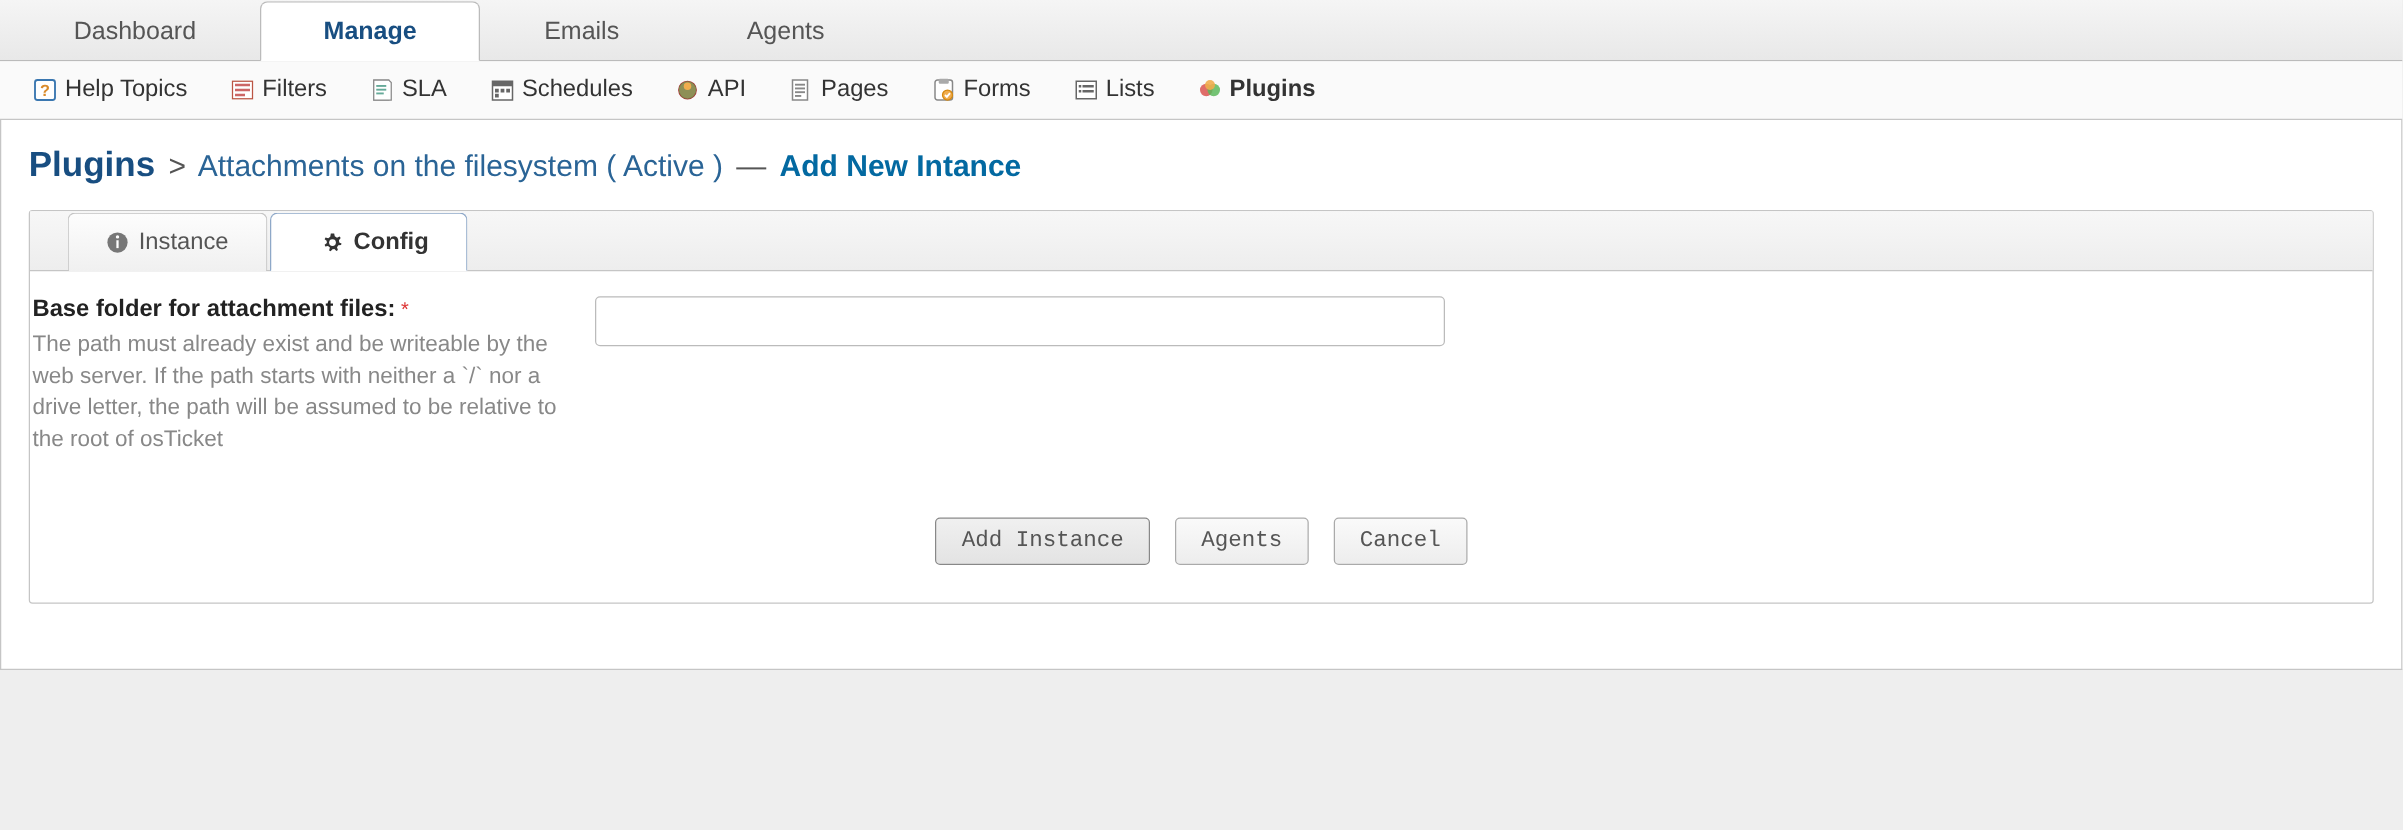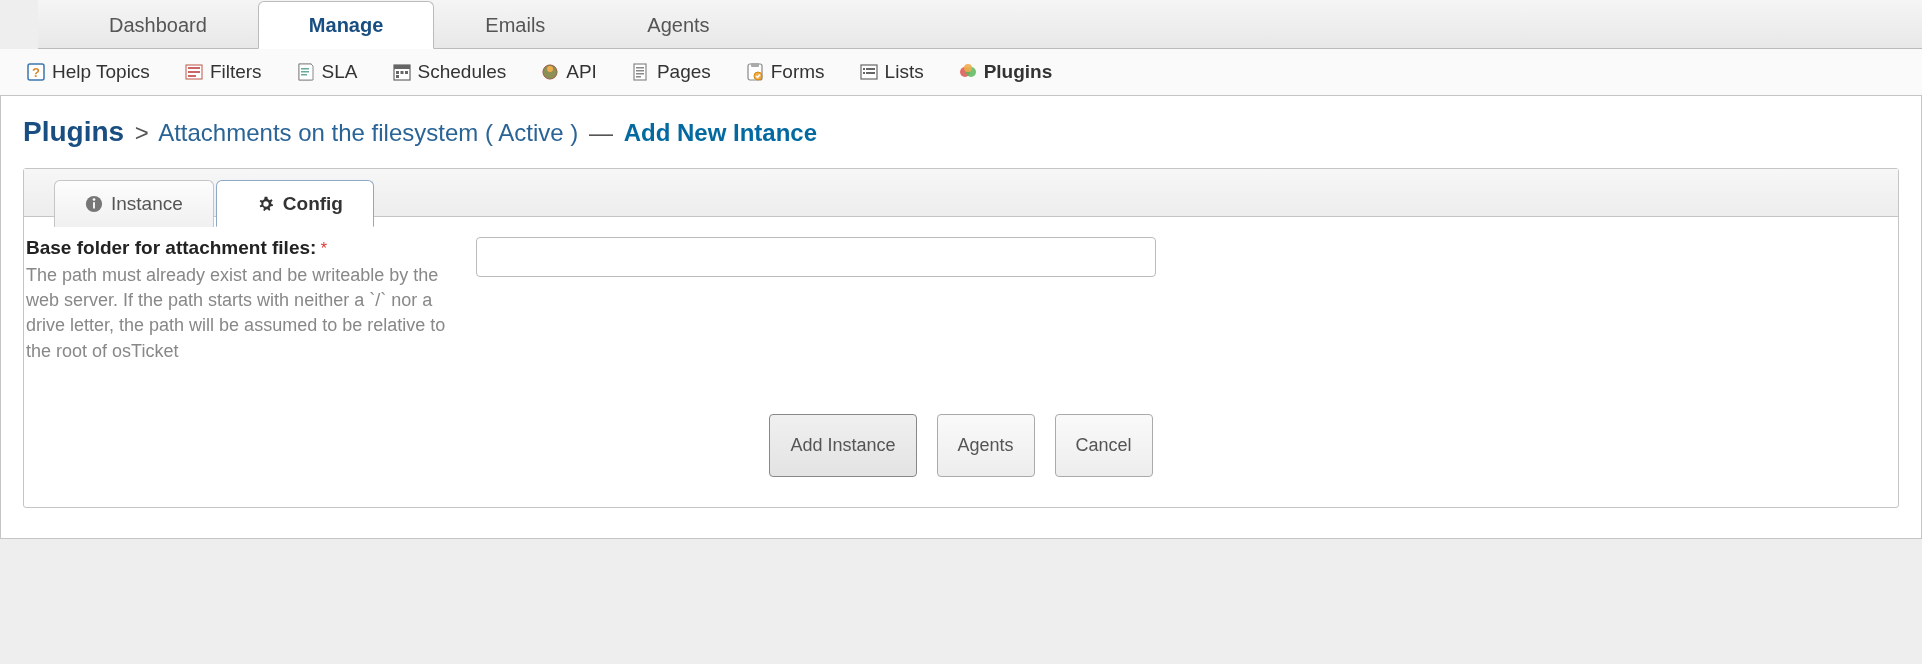--- a/index.html
+++ b/index.html
@@ -6,23 +6,22 @@
     body {
       font-family: "Segoe UI", Arial, sans-serif;
       background: #eeeeee;
       color: #333;
       font-size: 16px;
     }
     .main-tabs {
       display: flex;
       background: linear-gradient(to bottom, #f5f5f5, #e8e8e8);
       border-bottom: 1px solid #bbb;
-      padding: 0 20px;
+      padding: 0 8px;
       height: 49px;
-      margin-left: 38px;
     }
     .main-tab {
       padding: 12px 50px;
       color: #555;
       font-size: 20px;
       cursor: pointer;
       border: 1px solid transparent;
       border-bottom: none;
       position: relative;
       top: 1px;
@@ -93,21 +92,21 @@
       display: flex;
       align-items: center;
       gap: 8px;
       padding: 0 30px;
       font-size: 19px;
       color: #555;
       cursor: pointer;
       border: 1px solid transparent;
       border-bottom: none;
       position: relative;
-      top: 11px;
+      top: 1px;
       height: 47px;
       background: linear-gradient(to bottom, #fdfdfd, #f0f0f0);
       border: 1px solid #c5c5c5;
       border-bottom: none;
       border-radius: 6px 6px 0 0;
       margin-right: 2px;
     }
     .inner-tab.active {
       background: #fff;
       border: 1px solid #8ea8c8;
@@ -149,27 +148,28 @@
       padding: 6px 10px;
       font-size: 16px;
     }
     .button-row {
       display: flex;
       justify-content: center;
       gap: 20px;
       margin-top: 50px;
     }
     .btn {
-      padding: 20px 20px;
+      padding: 8px 20px;
       font-size: 18px;
       color: #555;
       background: linear-gradient(to bottom, #fafafa, #ededed);
       border: 1px solid #aaa;
       border-radius: 4px;
       cursor: pointer;
+      font-family: Liberation Mono, monospace;
     }
     .btn.primary {
       background: linear-gradient(to bottom, #f0f0f0, #e3e3e3);
       border: 1px solid #888;
     }
     svg { display: block; }
   </style>
 </head>
 <body>
 

